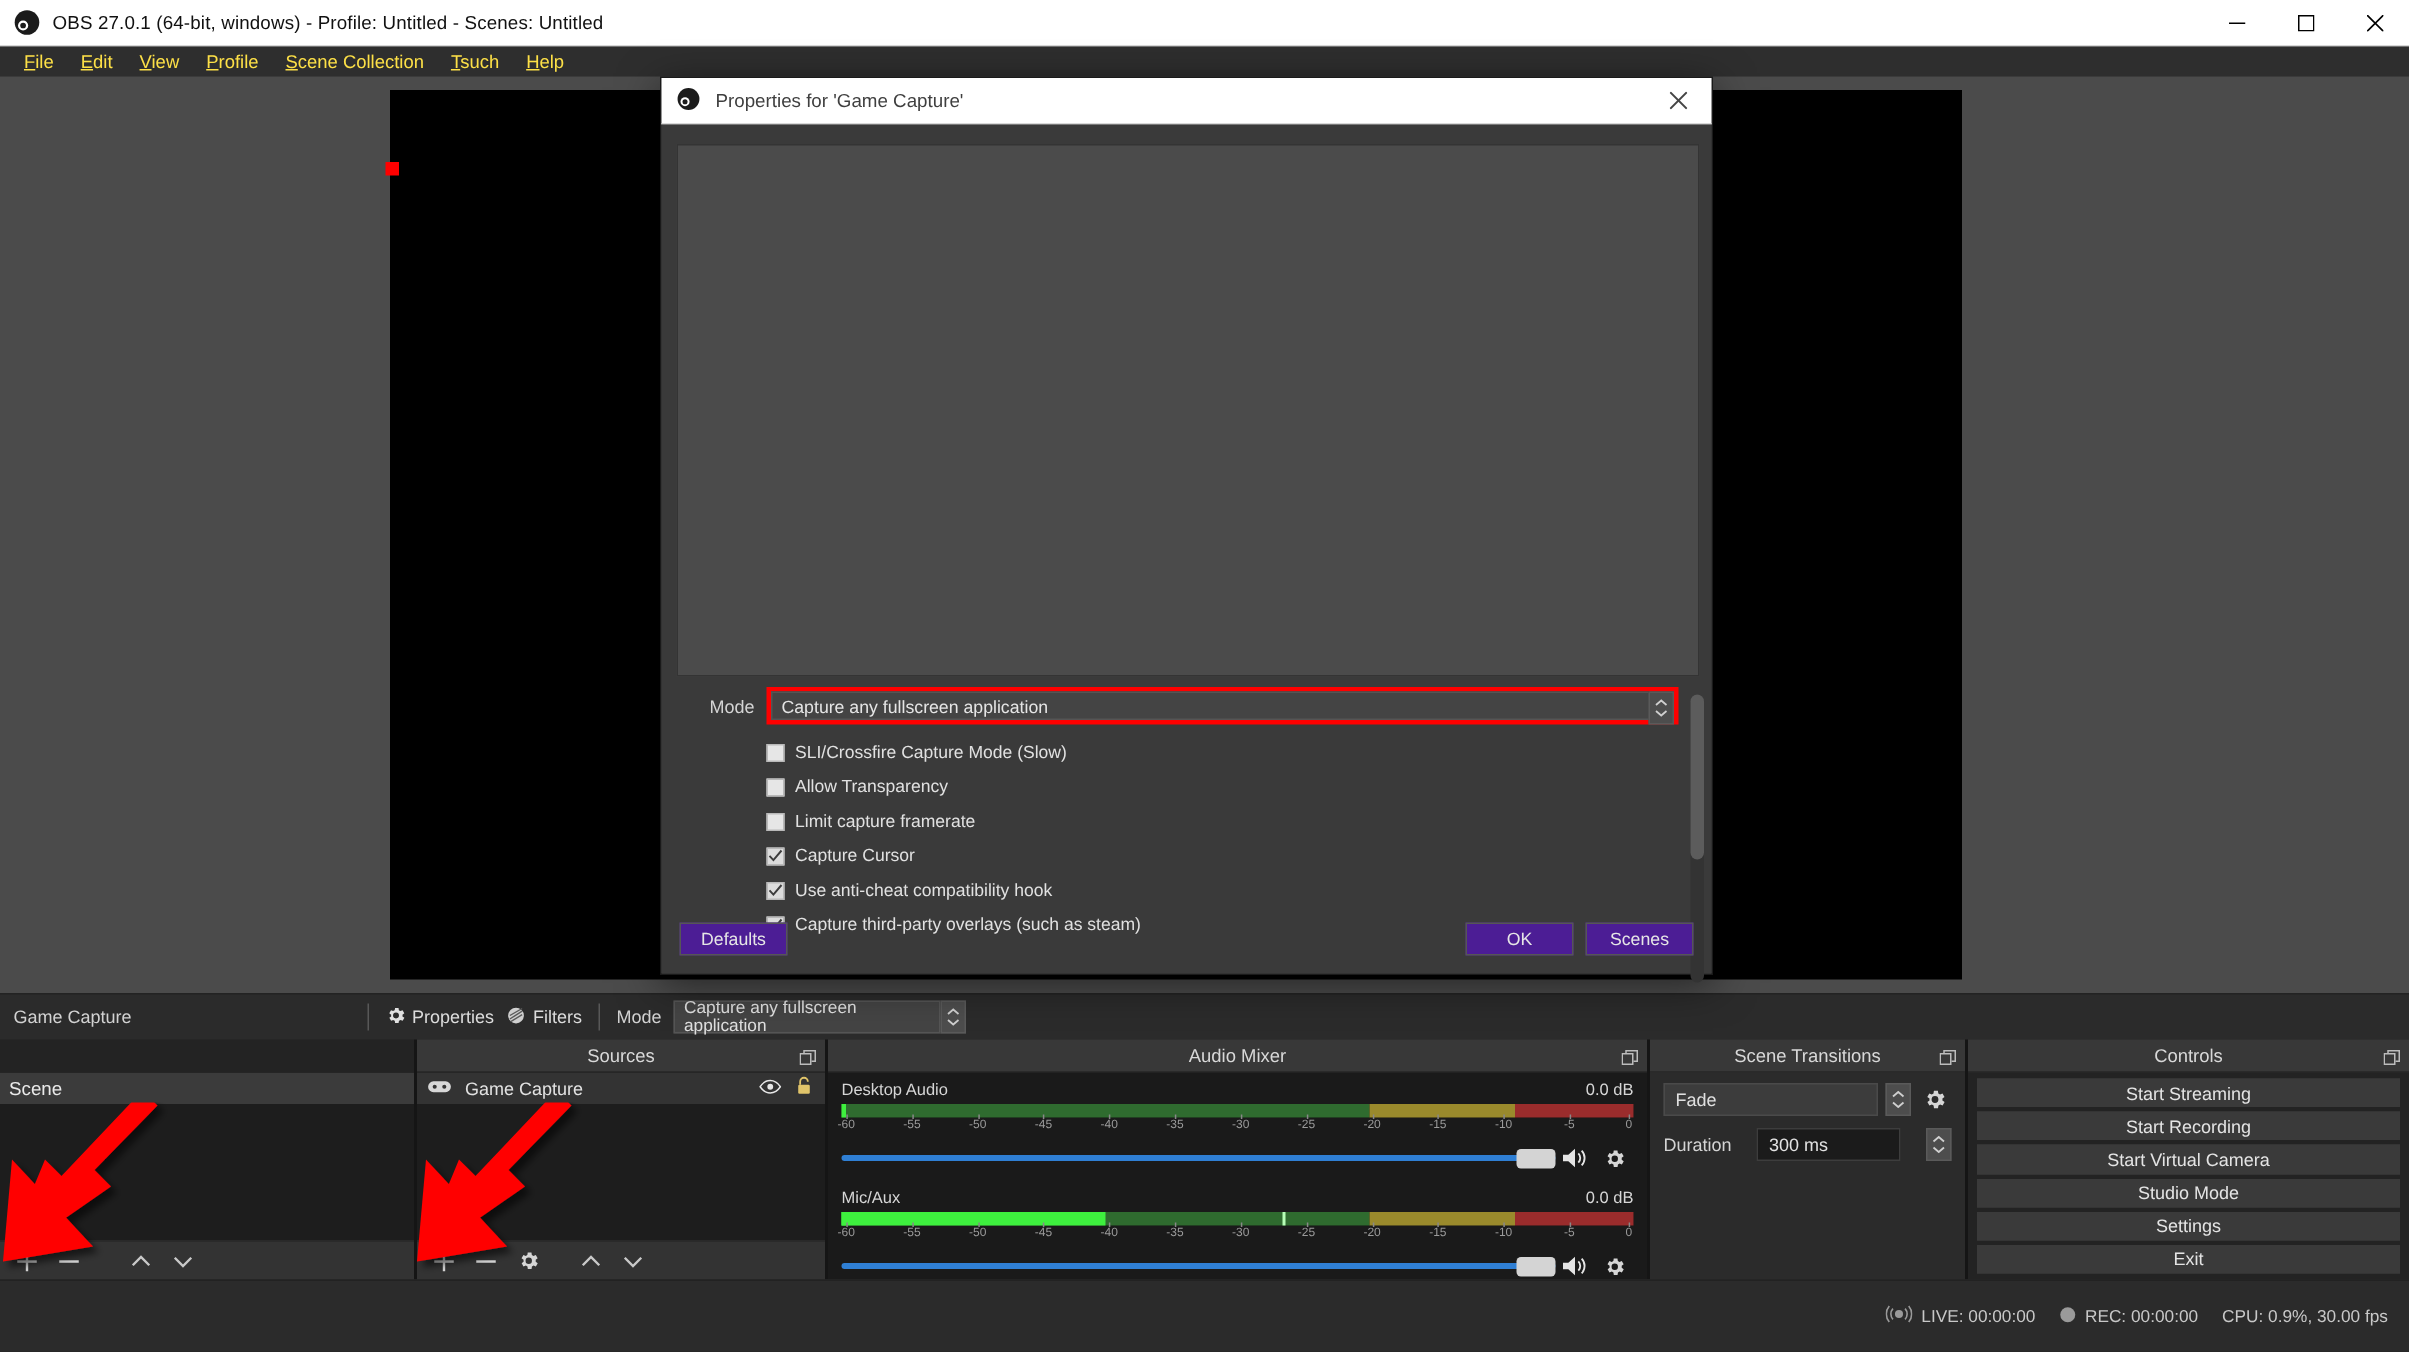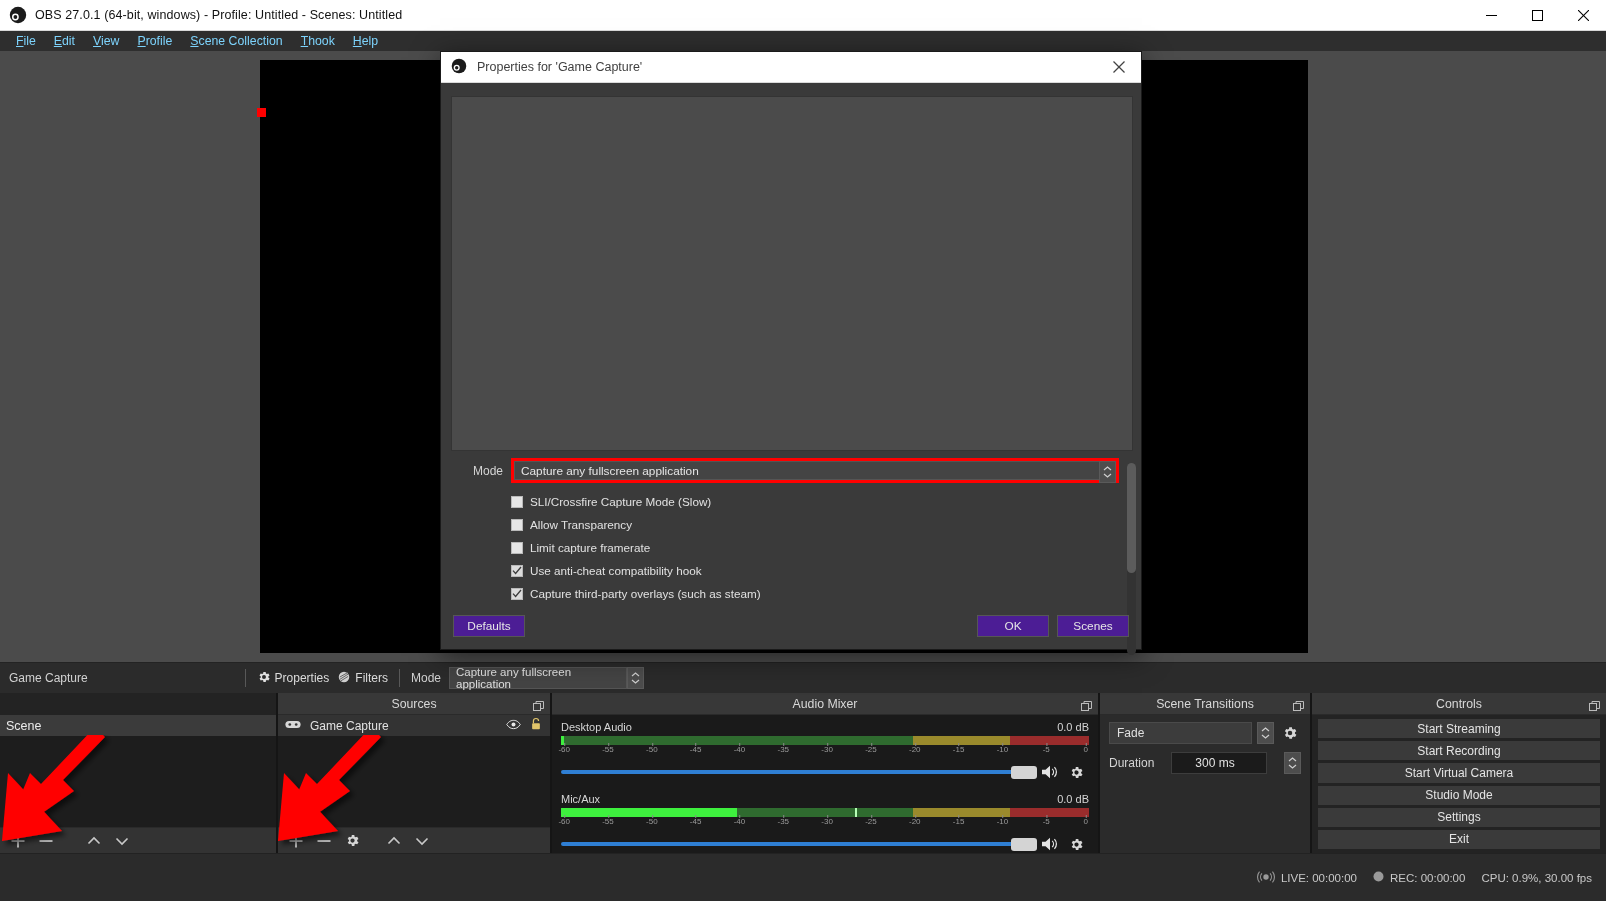--- a/index.html
+++ b/index.html
@@ -24,21 +24,21 @@
   .tb-btns { margin-left: auto; display: flex; height: 31px; }
   .tb-btn { width: 46px; height: 31px; display: flex; align-items: center; justify-content: center; }
   .tb-btn svg { display: block; }
 
   
   .menubar {
     position: absolute; left: 0; top: 31px; width: 1606px; height: 20px;
     background: #2e2e2e; display: flex; align-items: center; padding-left: 7px;
   }
   .menu-item {
-    font-size: 12.3px; color: #7dd3fc; padding: 2px 9px; line-height: 14px;
+    font-size: 12.3px; color: #fde047; padding: 2px 9px; line-height: 14px;
     white-space: nowrap;
   }
   .menu-item .ul { text-decoration: underline; }
 
   
   .preview-wrap {
     position: absolute; left: 0; top: 51px; width: 1606px; height: 611px;
     background: #4b4b4b;
   }
   .preview-black {
@@ -119,21 +119,21 @@
   .trans-row1 { display: flex; align-items: center; gap: 5px; }
   .trans-combo {
     flex: 1; height: 22px; background: #3c3c3c; border: 1px solid #4a4a4a;
     display: flex; align-items: center; padding-left: 7px; font-size: 12px; color: #e0e0e0;
   }
   .gear-btn { width: 22px; height: 22px; display:flex; align-items:center; justify-content:center; }
   .trans-row2 { display: flex; align-items: center; gap: 17px; margin-top: 8px; }
   .trans-lbl { font-size: 12px; color: #d4d4d4; }
   .dur-field {
     flex: 1; height: 22px; background: #1b1b1b; border: 1px solid #3d3d3d;
-    display: flex; align-items: center; padding-left: 23px; font-size: 12px; color: #e2e2e2;
+    display: flex; align-items: center; padding-left: 7px; font-size: 12px; color: #e2e2e2;
   }
 
   
   .ctrl-body { padding: 4px 6px; display: flex; flex-direction: column; gap: 3px; background: #232323; }
   .ctrl-btn {
     height: 21px; background: #3a3a3a; border: 1px solid #3a3a3a;
     display: flex; align-items: center; justify-content: center;
     font-size: 12px; color: #e4e4e4;
   }
 
@@ -233,21 +233,21 @@
       </div>
     </div>
   </div>
 
   <div class="menubar">
     <div class="menu-item"><span class="ul">F</span><span>ile</span></div>
     <div class="menu-item"><span class="ul">E</span><span>dit</span></div>
     <div class="menu-item"><span class="ul">V</span><span>iew</span></div>
     <div class="menu-item"><span class="ul">P</span><span>rofile</span></div>
     <div class="menu-item"><span class="ul">S</span><span>cene Collection</span></div>
-    <div class="menu-item"><span class="ul">T</span><span>hook</span></div>
+    <div class="menu-item"><span class="ul">T</span><span>such</span></div>
     <div class="menu-item"><span class="ul">H</span><span>elp</span></div>
   </div>
 
   <div class="preview-wrap">
     <div class="preview-black"></div>
     <div class="sel-handle"></div>
   </div>
 
   <div class="source-toolbar">
     <div class="st-name">Game Capture</div>
@@ -650,20 +650,28 @@
         <div class="chk-row">
           <span class="chkbox"></span>
           <span class="chk-lbl">Limit capture framerate</span>
         </div>
         <div class="chk-row">
           <span class="chkbox checked">
             <svg width="10" height="9" viewBox="0 0 10 9">
                 <polyline points="1,4.6 3.6,7.4 9,1" fill="none" stroke="#3c3c3c" stroke-width="1.3"></polyline>
               </svg>
           </span>
+          <span class="chk-lbl">Capture Cursor</span>
+        </div>
+        <div class="chk-row">
+          <span class="chkbox checked">
+            <svg width="10" height="9" viewBox="0 0 10 9">
+                <polyline points="1,4.6 3.6,7.4 9,1" fill="none" stroke="#3c3c3c" stroke-width="1.3"></polyline>
+              </svg>
+          </span>
           <span class="chk-lbl">Use anti-cheat compatibility hook</span>
         </div>
         <div class="chk-row">
           <span class="chkbox checked">
             <svg width="10" height="9" viewBox="0 0 10 9">
                 <polyline points="1,4.6 3.6,7.4 9,1" fill="none" stroke="#3c3c3c" stroke-width="1.3"></polyline>
               </svg>
           </span>
           <span class="chk-lbl">Capture third-party overlays (such as steam)</span>
         </div>

